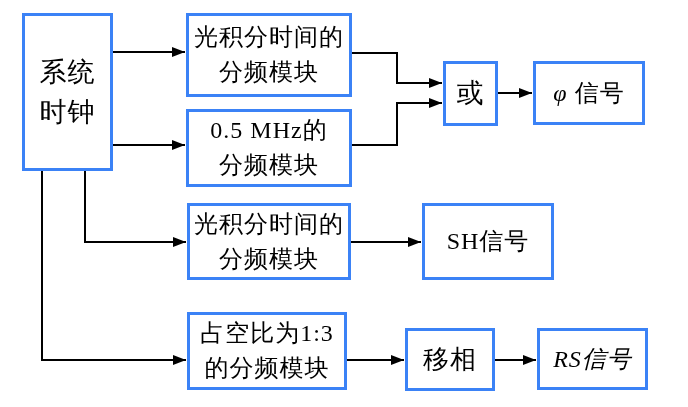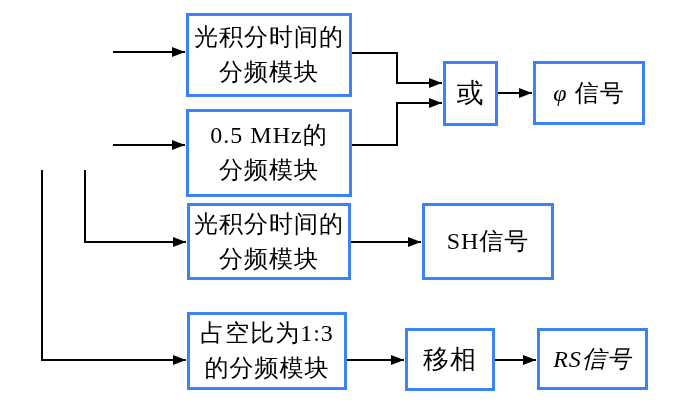--- a/index.html
+++ b/index.html
@@ -32,21 +32,21 @@
     align-items: center;
     justify-content: center;
     text-align: center;
     white-space: pre-line;
     font-size: 24px;
     line-height: 1.45;
     letter-spacing: 1px;
   }
   .n-clock   { left: 22px;  top: 13px;  width: 91px;  height: 158px; font-size: 27px; line-height: 1.5; }
   .n-int-top { left: 186px; top: 13px;  width: 166px; height: 84px; }
-  .n-mhz     { left: 186px; top: 109px; width: 166px; height: 88px; }
+  .n-mhz     { left: 186px; top: 109px; width: 166px; height: 78px; }
   .n-or      { left: 443px; top: 61px;  width: 55px;  height: 65px; font-size: 27px; }
   .n-phi     { left: 533px; top: 61px;  width: 112px; height: 64px; }
   .n-int-mid { left: 187px; top: 203px; width: 164px; height: 77px; }
   .n-sh      { left: 422px; top: 203px; width: 132px; height: 77px; }
   .n-duty    { left: 187px; top: 312px; width: 160px; height: 78px; }
   .n-phase   { left: 405px; top: 328px; width: 90px;  height: 63px; font-size: 26px; }
   .n-rs      { left: 537px; top: 328px; width: 111px; height: 62px; font-style: italic; }
   .phi-sym {
     font-style: italic;
     margin-right: 7px;
@@ -70,20 +70,22 @@
       <path d="M352 145 H397 V103 H442"></path>
       <path d="M498 93 H532"></path>
       <path d="M85 170 V242 H186"></path>
       <path d="M42 170 V360 H186"></path>
       <path d="M351 242 H421"></path>
       <path d="M347 360 H404"></path>
       <path d="M495 360 H536"></path>
     </g>
   </svg>
 
+  <div class="node n-clock">系统
+时钟</div>
 
   <div class="node n-int-top">光积分时间的
 分频模块</div>
 
   <div class="node n-mhz">0.5 MHz的
 分频模块</div>
 
   <div class="node n-or">或</div>
 
   <div class="node n-phi">

